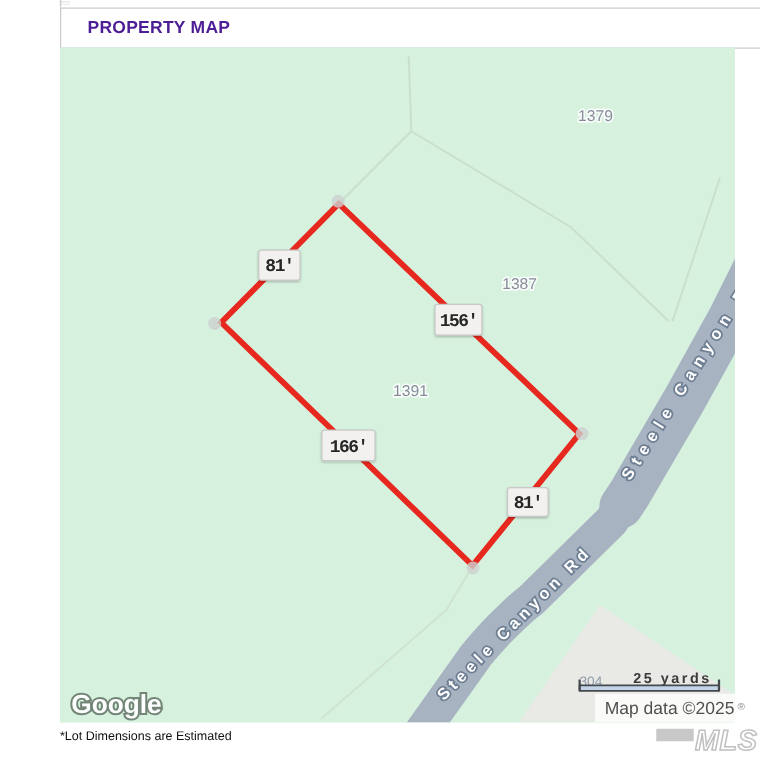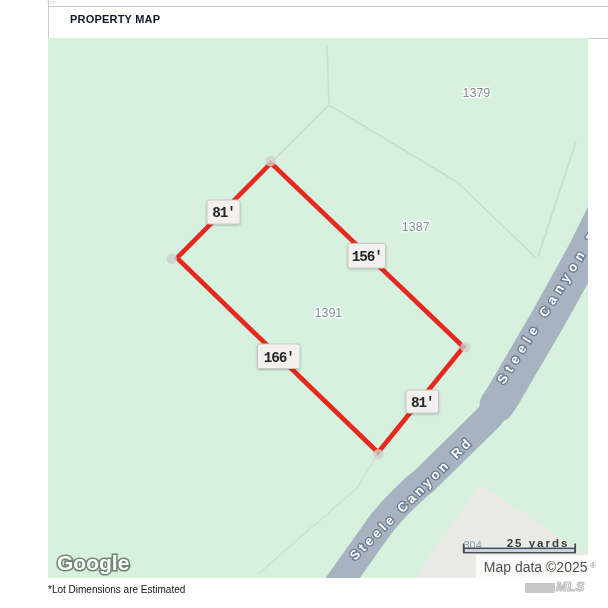--- a/index.html
+++ b/index.html
@@ -9,21 +9,21 @@
 </head>
 <body>
 
 <div class="abs" style="left:48px;top:6px;width:560px;height:31px;background:#ffffff;border-top:1px solid #cccccc;border-left:1px solid #cccccc;border-bottom:1px solid #cccccc;"></div>
 
 <div class="abs" style="left:47px;top:1px;width:9px;height:1px;background:#e3e3e3;"></div>
 <div class="abs" style="left:47px;top:3px;width:9px;height:1px;background:#ececec;"></div>
 
 <div class="abs" style="left:48px;top:0;width:1px;height:6px;background:#cccccc;"></div>
 
-<div class="abs" style="left:70px;top:13px;font-size:11px;font-weight:bold;letter-spacing:0.2px;color:#0f172a;">PROPERTY MAP</div>
+<div class="abs" style="left:70px;top:13px;font-size:14px;font-weight:bold;letter-spacing:0.2px;color:#4c1d95;">PROPERTY MAP</div>
 
 <div class="abs" style="left:48px;top:38px;width:540px;height:540px;overflow:hidden;background:#d6f1de;">
 <svg width="540" height="540" viewBox="0 0 540 540">
   <defs>
     <filter id="boxshadow" x="-20%" y="-20%" width="140%" height="140%">
       <feDropShadow dx="0" dy="1" stdDeviation="1" flood-color="#000000" flood-opacity="0.25"></feDropShadow>
     </filter>
     <path id="roadpath1" d="M 456,347 L 576,155"></path>
     <path id="roadpath2" d="M 307,523 L 454,376"></path>
   </defs>
@@ -102,15 +102,15 @@
   <line x1="527.2" y1="505.5" x2="527.2" y2="514.5" stroke="#45494e" stroke-width="1.8"></line>
 
   <text x="539.5" y="533.5" text-anchor="end" font-size="14" fill="#4f4f4f">Map data ©2025</text>
 </svg>
 </div>
 
 <div class="abs" style="left:590px;top:561px;font-size:8px;color:#8a8a8a;">®</div>
 
 <div class="abs" style="left:525px;top:583px;width:30px;height:9.5px;background:#c8c8c8;"></div>
 
-<div class="abs" style="left:556px;top:579px;font-size:13px;font-weight:bold;font-style:italic;color:#ffffff;-webkit-text-stroke:1.2px #c0c0c0;letter-spacing:0.5px;">MLS</div>
+<div class="abs" style="left:556px;top:579px;font-size:23px;font-weight:bold;font-style:italic;color:#ffffff;-webkit-text-stroke:1.2px #c0c0c0;letter-spacing:0.5px;">MLS</div>
 
 <div class="abs" style="left:48px;top:583.5px;font-size:10px;font-weight:normal;color:#111111;">*Lot Dimensions are Estimated</div>
 
 </body></html>

